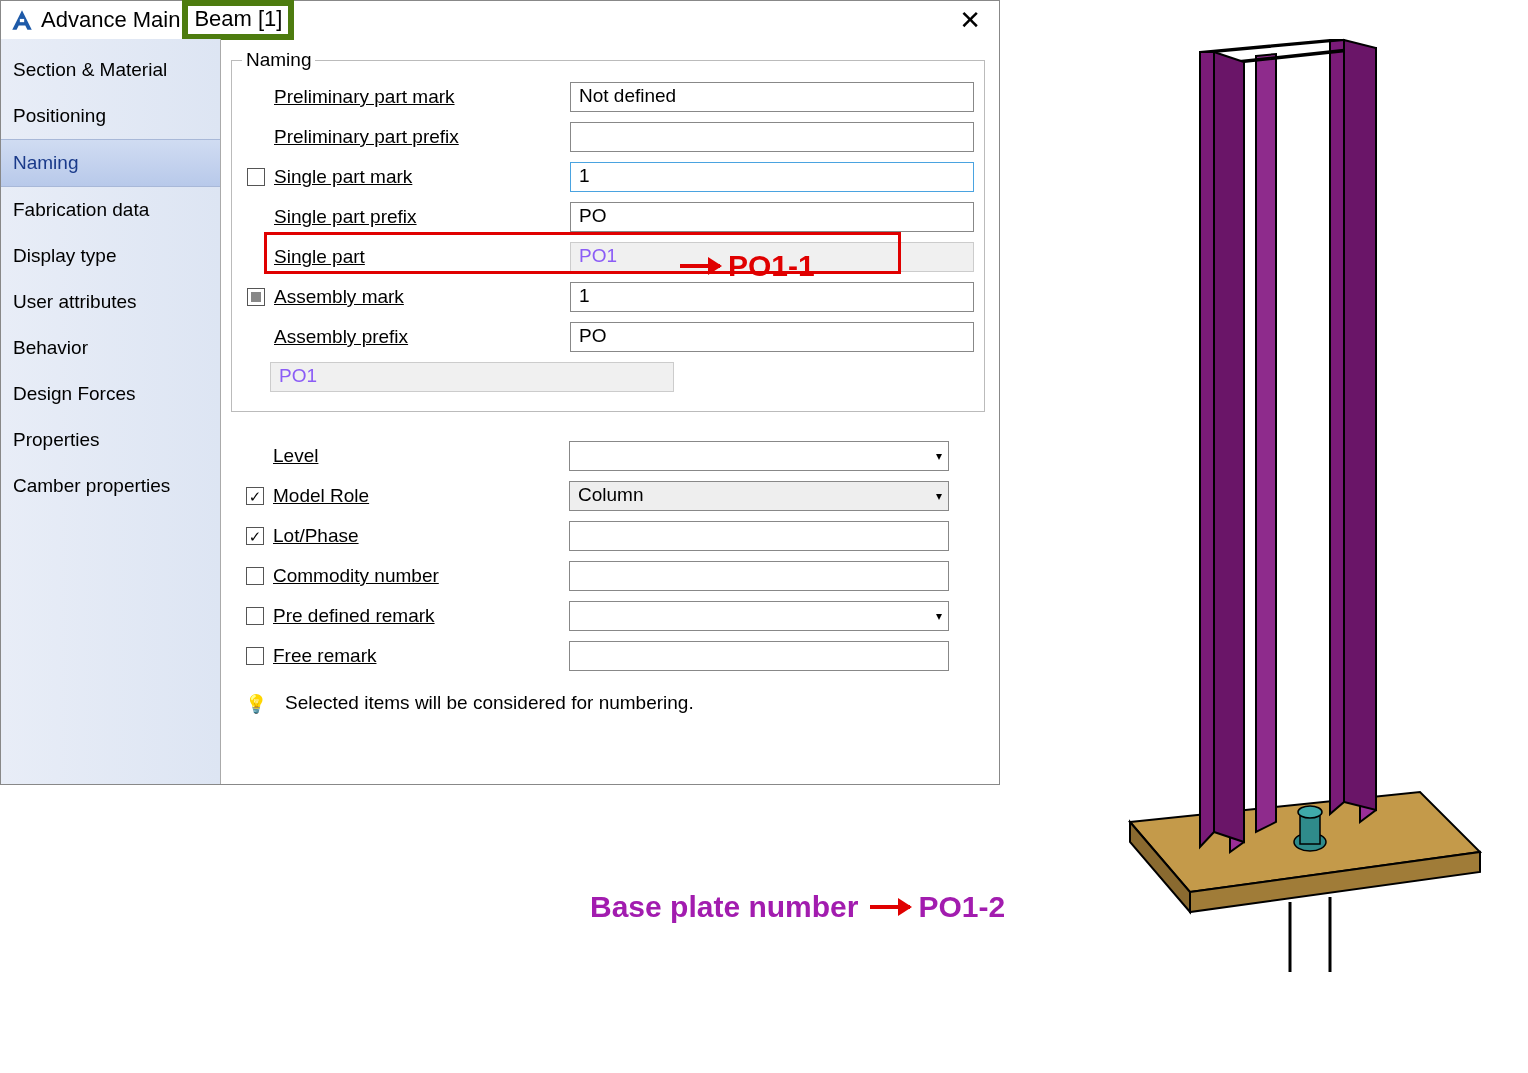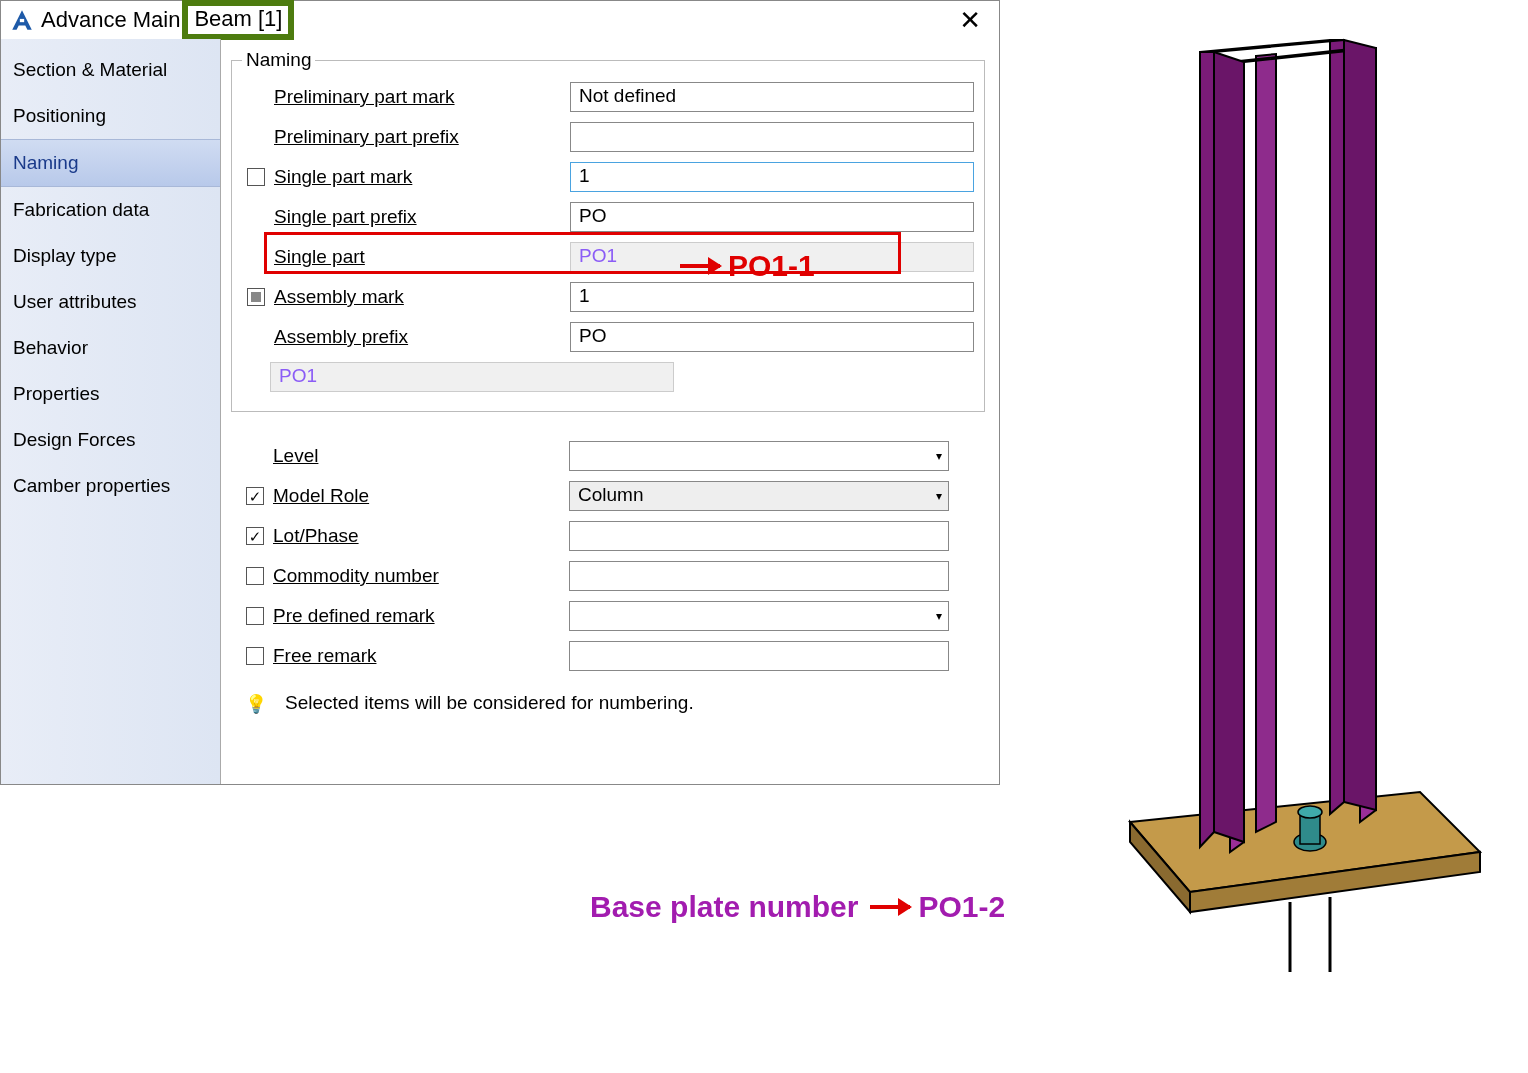--- a/index.html
+++ b/index.html
@@ -227,22 +227,22 @@
   </div>
   <div class="body">
     <div class="sidebar">
       <div class="side-item">Section &amp; Material</div>
       <div class="side-item">Positioning</div>
       <div class="side-item active">Naming</div>
       <div class="side-item">Fabrication data</div>
       <div class="side-item">Display type</div>
       <div class="side-item">User attributes</div>
       <div class="side-item">Behavior</div>
+      <div class="side-item">Design Forces</div>
       <div class="side-item">Properties</div>
-      <div class="side-item">Design Forces</div>
       <div class="side-item">Camber properties</div>
     </div>
     <div class="content">
       <fieldset class="naming">
         <legend>Naming</legend>
 
         <div class="row">
           <div class="cb-col"></div>
           <div class="lbl-col">Preliminary part mark</div>
           <div class="fld-col">

